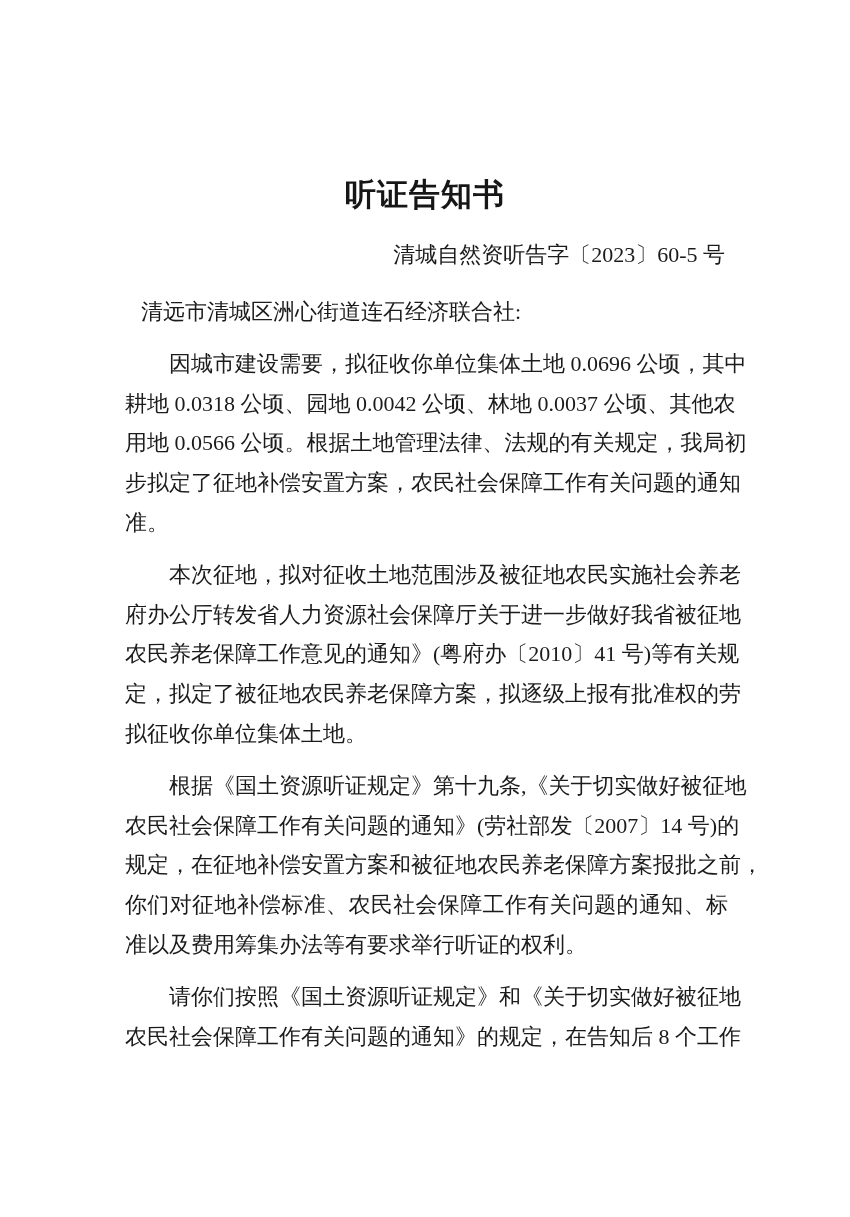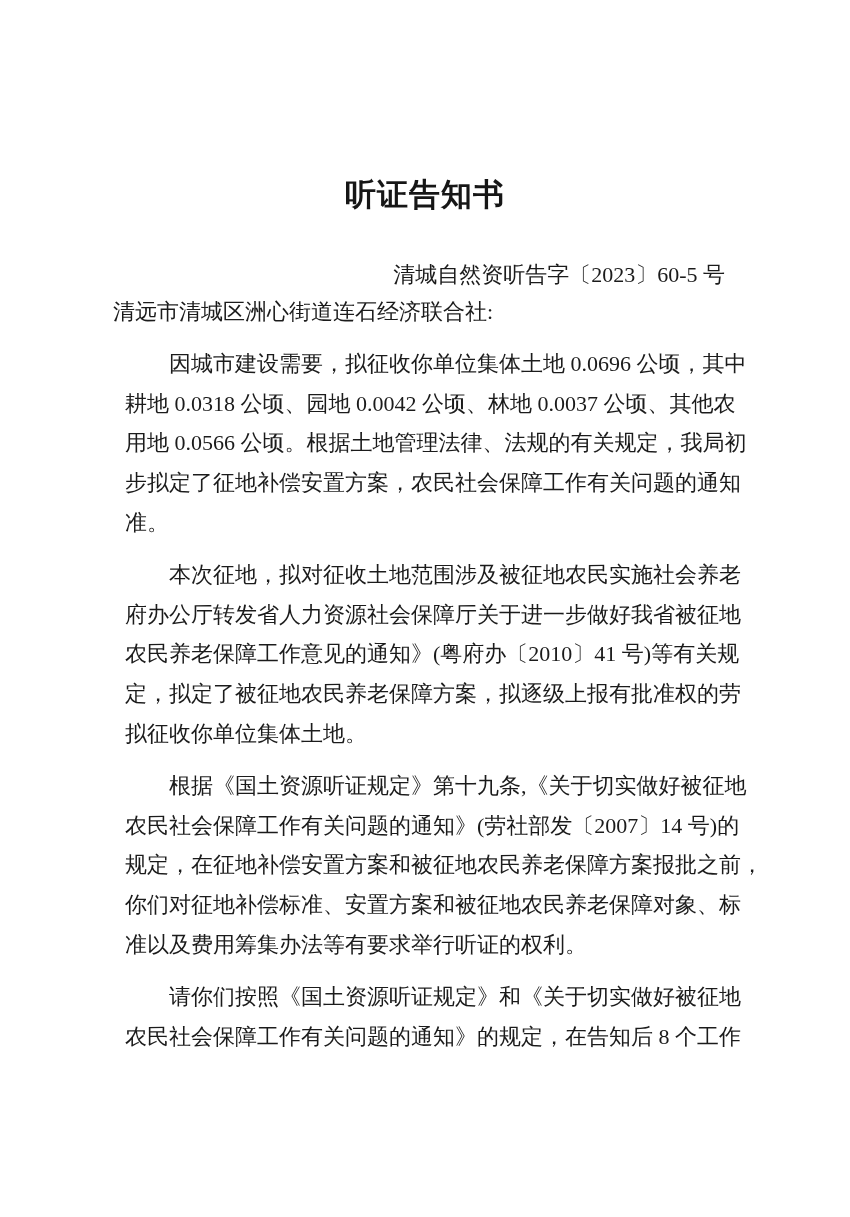--- a/index.html
+++ b/index.html
@@ -30,21 +30,20 @@
     color: #161616;
   }
   .doc-number {
     position: absolute;
     top: 239px;
     right: 125px;
     font-size: 22px;
     line-height: 32px;
     color: #1b1b1b;
     white-space: nowrap;
-    margin-top: 20px;
   }
   .doc-body {
     position: absolute;
     left: 113px;
     top: 292px;
     width: 627px;
     font-size: 22px;
     line-height: 39.8px;
     color: #1b1b1b;
   }
@@ -58,20 +57,21 @@
   .bline.indent {
     text-indent: 44px;
   }
   .bline.endline {
     text-align: left;
     text-align-last: left;
   }
   .addressee {
     text-align: left;
     text-align-last: left;
+    margin-left: 28px;
   }
   .paragraph {
     margin: 12px;
     padding: 0;
   }
   .scan-speck {
     position: absolute;
     left: 686px;
     top: 1196px;
     width: 3px;
@@ -106,21 +106,21 @@
       <div class="bline">府办公厅转发省人力资源社会保障厅关于进一步做好我省被征地</div>
       <div class="bline">农民养老保障工作意见的通知》(粤府办〔2010〕41 号)等有关规</div>
       <div class="bline">定，拟定了被征地农民养老保障方案，拟逐级上报有批准权的劳</div>
       <div class="bline endline">拟征收你单位集体土地。</div>
     </div>
 
     <div class="paragraph">
       <div class="bline indent">根据《国土资源听证规定》第十九条,《关于切实做好被征地</div>
       <div class="bline">农民社会保障工作有关问题的通知》(劳社部发〔2007〕14 号)的</div>
       <div class="bline">规定，在征地补偿安置方案和被征地农民养老保障方案报批之前，</div>
-      <div class="bline">你们对征地补偿标准、安置方案和被征地农民养老保障对象、标</div>
+      <div class="bline">你们对征地补偿标准、农民社会保障工作有关问题的通知、标</div>
       <div class="bline endline">准以及费用筹集办法等有要求举行听证的权利。</div>
     </div>
 
     <div class="paragraph">
       <div class="bline indent">请你们按照《国土资源听证规定》和《关于切实做好被征地</div>
       <div class="bline">农民社会保障工作有关问题的通知》的规定，在告知后 8 个工作</div>
     </div>
 
   </div>
 

